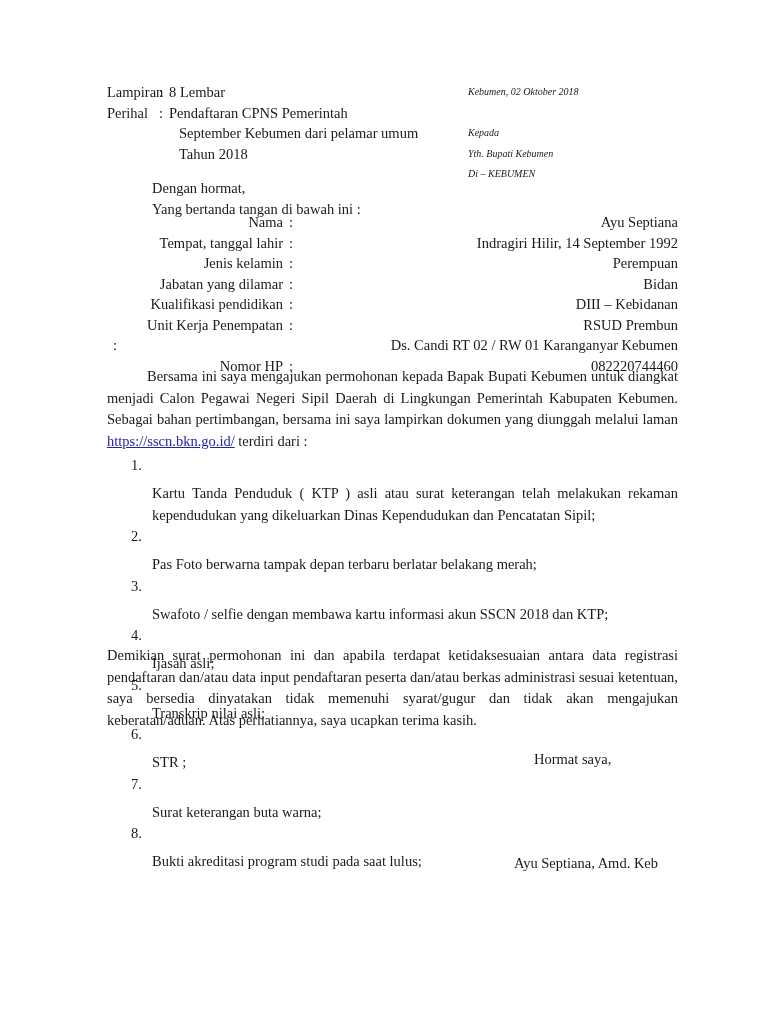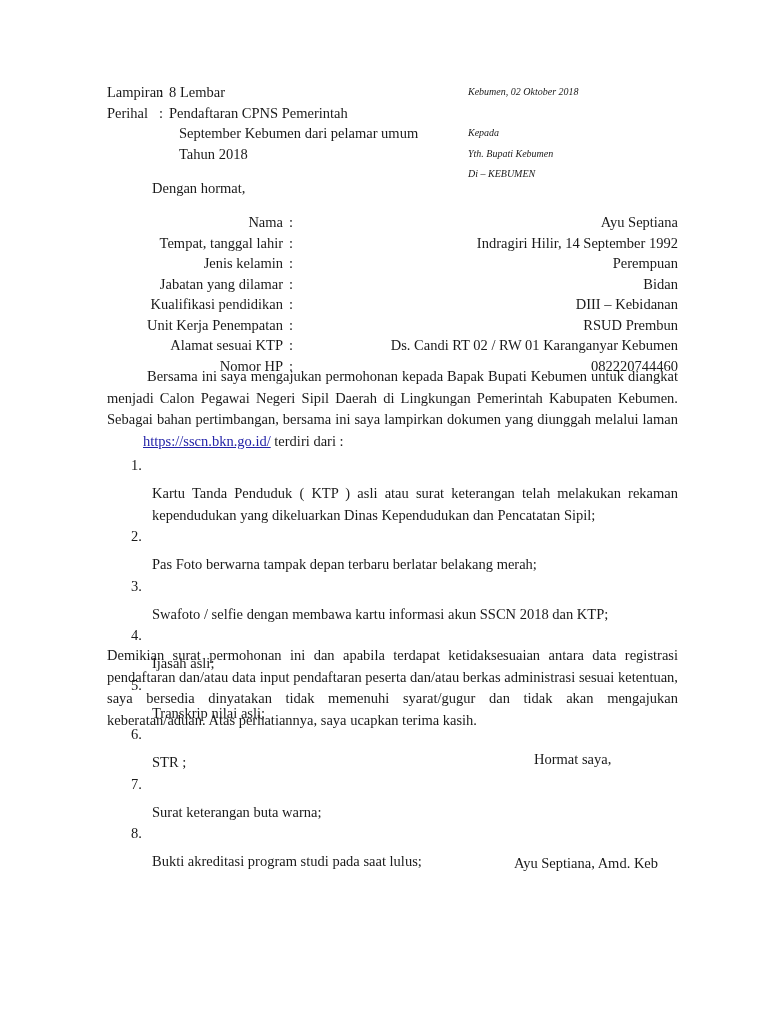--- a/index.html
+++ b/index.html
@@ -82,21 +82,20 @@
     font-size: 14.5px;
     line-height: 21.5px;
     text-align: justify;
     text-justify: inter-word;
   }
   .para-intro { top: 366px; text-indent: 40px; }
   .para-close { top: 645px; }
   .link {
     color: #2323a8;
     text-decoration: underline;
-    margin-left: 36px;
   }
 
   
   .doc-list {
     position: absolute;
     left: 131px;
     top: 455px;
     width: 547px;
     font-size: 14.5px;
     line-height: 21.5px;
@@ -155,20 +154,21 @@
         <div class="hdr-spacer"></div>
         <div>Kepada</div>
         <div>Yth. Bupati Kebumen</div>
         <div>Di – KEBUMEN</div>
       </div>
     </div>
   </div>
 
   <div class="salutation">
     <div>Dengan hormat,</div>
+    <div>Yang bertanda tangan di bawah ini :</div>
   </div>
 
   <div class="identity">
     <div class="id-row">
       <span class="id-key">Nama</span>
       <span class="id-colon">:</span>
       <span class="id-val">Ayu Septiana</span>
     </div>
     <div class="id-row">
       <span class="id-key">Tempat, tanggal lahir</span>
@@ -189,21 +189,20 @@
       <span class="id-key">Kualifikasi pendidikan</span>
       <span class="id-colon">:</span>
       <span class="id-val">DIII – Kebidanan</span>
     </div>
     <div class="id-row">
       <span class="id-key">Unit Kerja Penempatan</span>
       <span class="id-colon">:</span>
       <span class="id-val">RSUD Prembun</span>
     </div>
     <div class="id-row">
-      <span class="id-key">Alamat sesuai KTP</span>
       <span class="id-colon">:</span>
       <span class="id-val">Ds. Candi RT 02 / RW 01 Karanganyar Kebumen</span>
     </div>
     <div class="id-row">
       <span class="id-key">Nomor HP</span>
       <span class="id-colon">:</span>
       <span class="id-val">082220744460</span>
     </div>
   </div>
 

